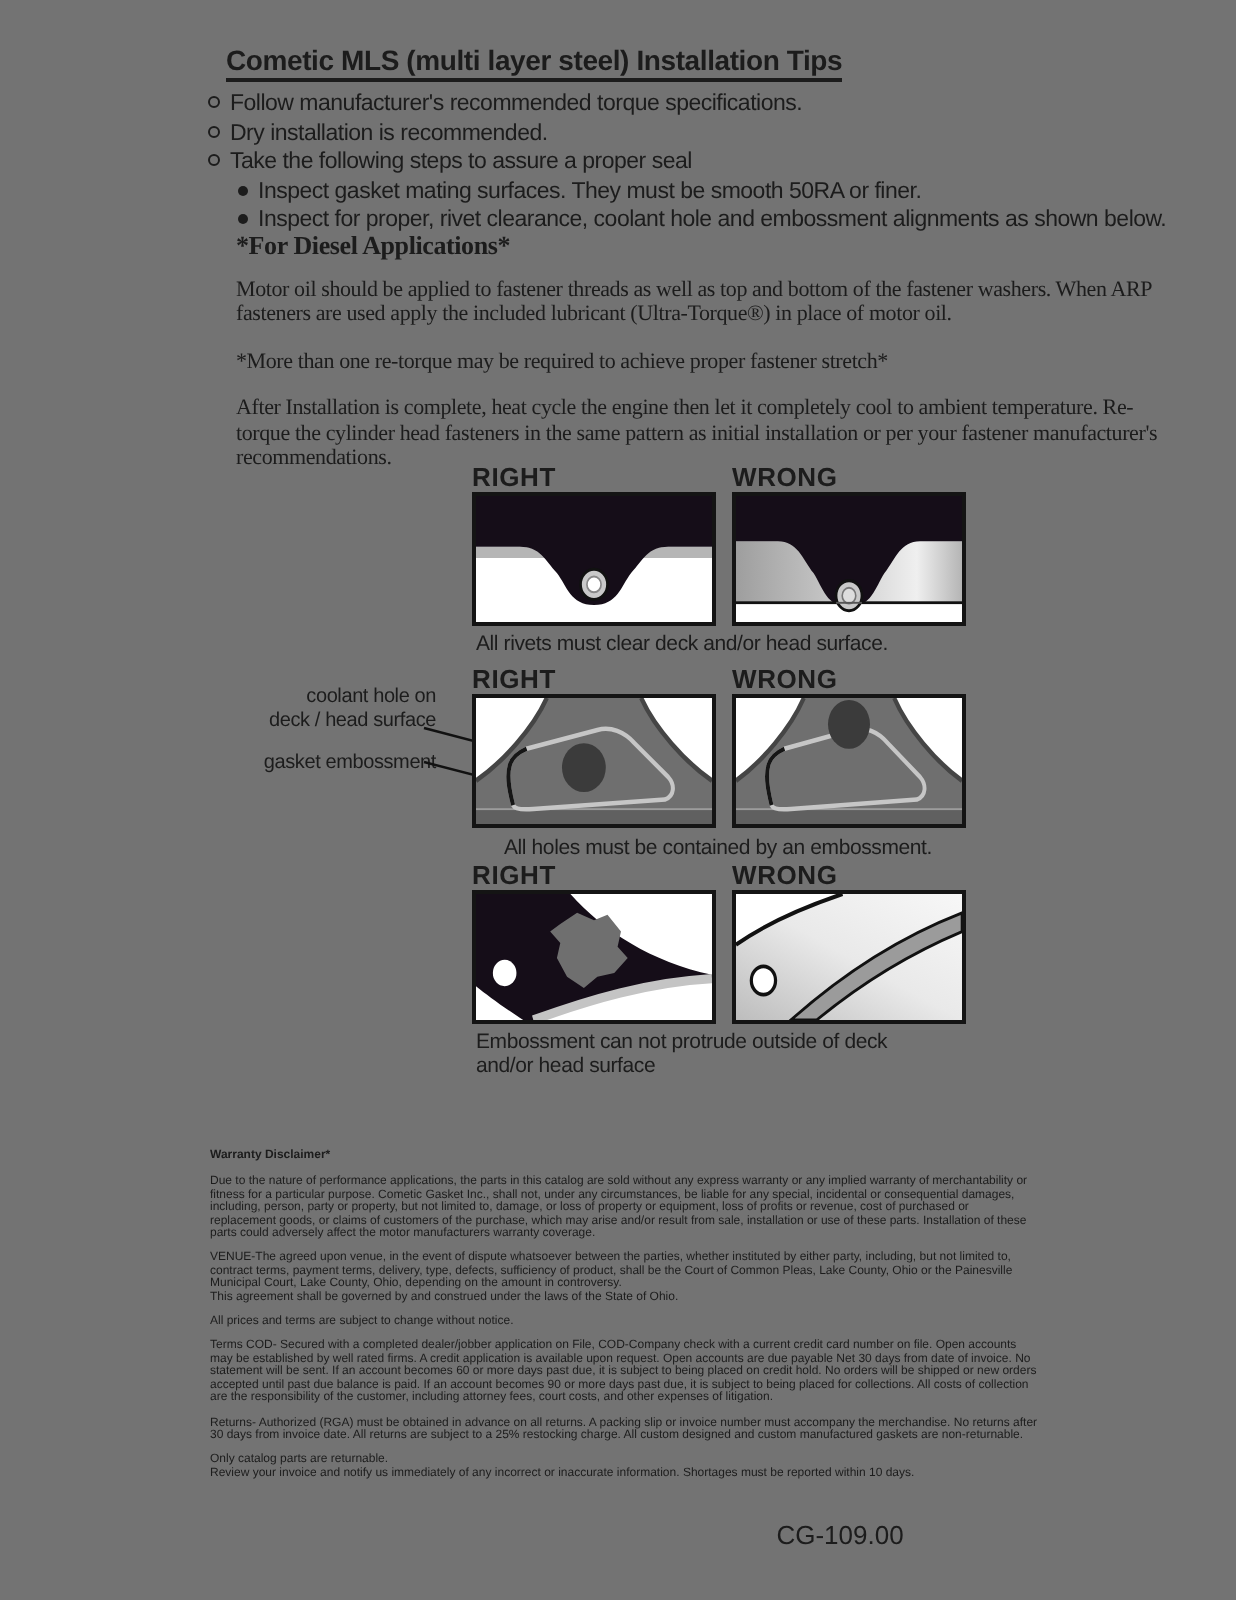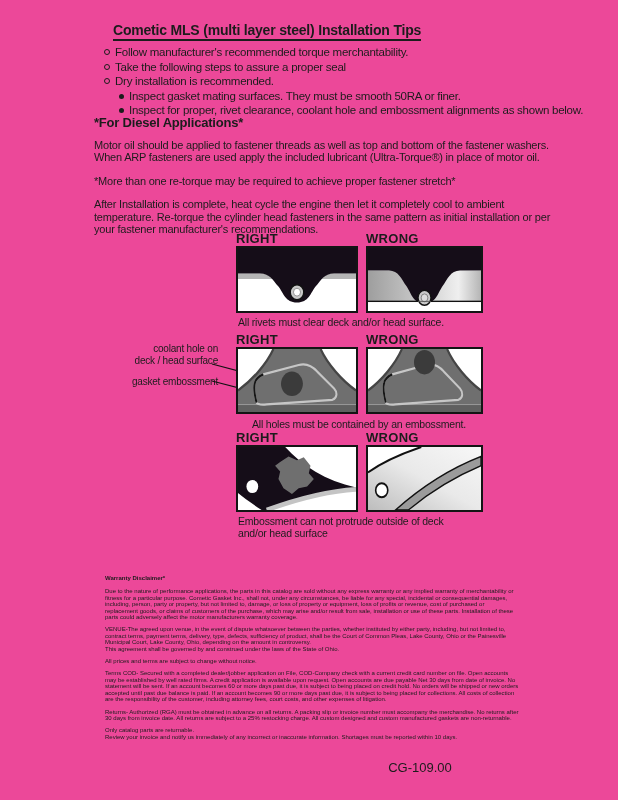--- a/index.html
+++ b/index.html
@@ -1,29 +1,29 @@
 <!DOCTYPE html>
 <html><head>
 <meta charset="utf-8">
 <style>
   html,body{margin:0;padding:0;background:#fff;}
-  .page{position:relative;width:618px;height:800px;background:#ec4899;overflow:hidden;
+  .page{position:relative;width:618px;height:800px;background:#737373;overflow:hidden;
         font-family:"Liberation Sans",sans-serif;color:#1c1c1c;}
   .abs{position:absolute;}
 
   .title{left:113px;top:22px;font-size:14px;font-weight:bold;letter-spacing:-0.2px;
          border-bottom:2px solid #1c1c1c;padding-bottom:1px;white-space:nowrap;}
 
   .bullets{left:104px;top:45px;font-size:11.5px;letter-spacing:-0.25px;line-height:14.5px;white-space:nowrap;}
   .mk-o{display:inline-block;width:4px;height:4px;border:1.2px solid #1c1c1c;border-radius:50%;
         margin-right:5px;vertical-align:1px;}
   .mk-f{display:inline-block;width:5px;height:5px;background:#1c1c1c;border-radius:50%;
         margin:0 5px 0 15px;vertical-align:1px;}
 
-  .diesel{left:94px;top:117px;width:462px;font-size:11px;letter-spacing:-0.2px;line-height:12.5px;}
+  .diesel{left:118px;top:117px;width:462px;font-size:11px;letter-spacing:-0.2px;line-height:12.5px;font-family:Liberation Serif, serif;}
   .diesel h2{font-size:13px;font-weight:bold;margin:0 0 9px 0;letter-spacing:-0.2px;}
   .diesel p{margin:0 0 11px 0;}
 
   .dglabel{position:absolute;text-align:left;font-weight:bold;font-size:13px;letter-spacing:0.3px;}
   .dgbox{position:absolute;width:118px;height:63px;border:2px solid #141414;background:#fff;}
   .dgbox svg{display:block;width:100%;height:100%;}
   .caption{position:absolute;font-weight:normal;font-size:10.5px;letter-spacing:-0.2px;line-height:12px;white-space:pre-line;}
 
   .sidelabel{position:absolute;font-size:10px;letter-spacing:-0.2px;line-height:11.5px;
              text-align:right;white-space:pre-line;}
@@ -36,23 +36,23 @@
   .pagenum{left:355px;top:760px;width:130px;text-align:center;font-size:13px;}
 </style>
 </head>
 <body>
 
 <div class="page">
 
   <div class="abs title">Cometic MLS (multi layer steel) Installation Tips</div>
 
   <div class="abs bullets">
-    <div><span class="mk-o"></span><span>Follow manufacturer's recommended torque merchantability.</span></div>
+    <div><span class="mk-o"></span><span>Follow manufacturer's recommended torque specifications.</span></div>
+    <div><span class="mk-o"></span><span>Dry installation is recommended.</span></div>
     <div><span class="mk-o"></span><span>Take the following steps to assure a proper seal</span></div>
-    <div><span class="mk-o"></span><span>Dry installation is recommended.</span></div>
     <div><span class="mk-f"></span><span>Inspect gasket mating surfaces.  They must be smooth 50RA or finer.</span></div>
     <div><span class="mk-f"></span><span>Inspect for proper, rivet clearance, coolant hole and embossment alignments as shown below.</span></div>
   </div>
 
   <div class="abs diesel">
     <h2>*For Diesel Applications*</h2>
     <p>Motor oil should be applied to fastener threads as well as top and bottom of the fastener washers. When ARP fasteners are used apply the included lubricant (Ultra-Torque®) in place of motor oil.</p>
     <p>*More than one re-torque may be required to achieve proper fastener stretch*</p>
     <p>After Installation is complete, heat cycle the engine then let it completely cool to ambient temperature. Re-torque the cylinder head fasteners in the same pattern as initial installation or per your fastener manufacturer's recommendations.</p>
   </div>

